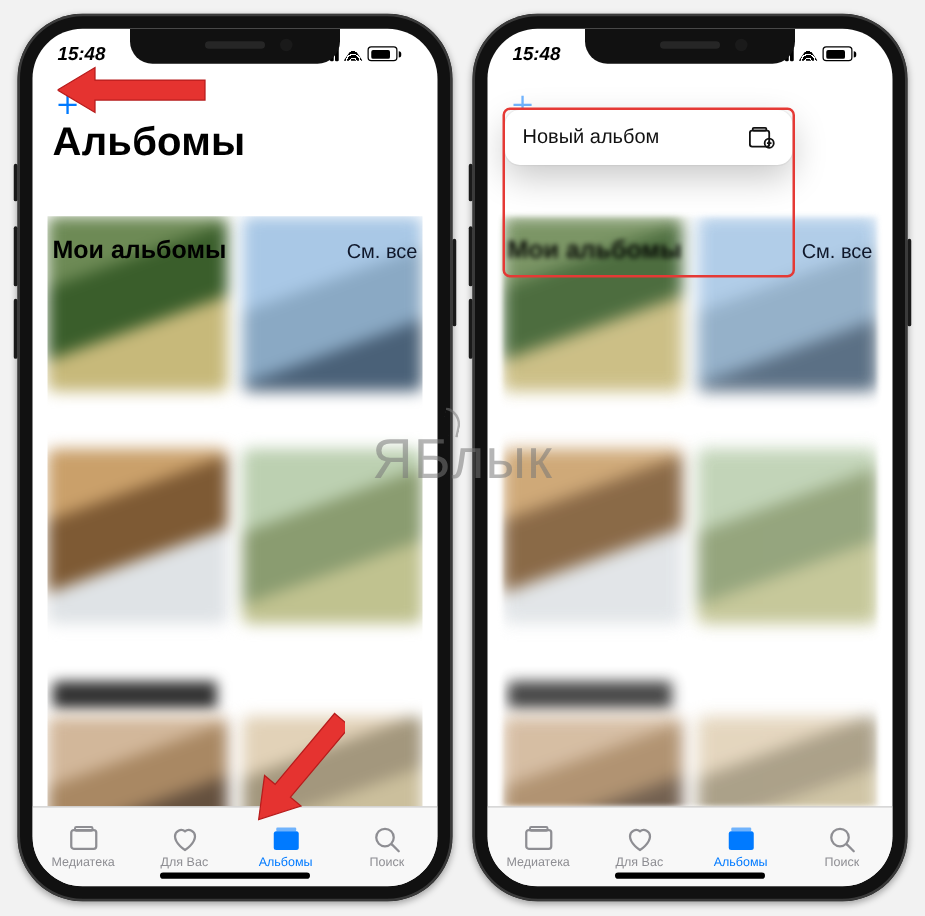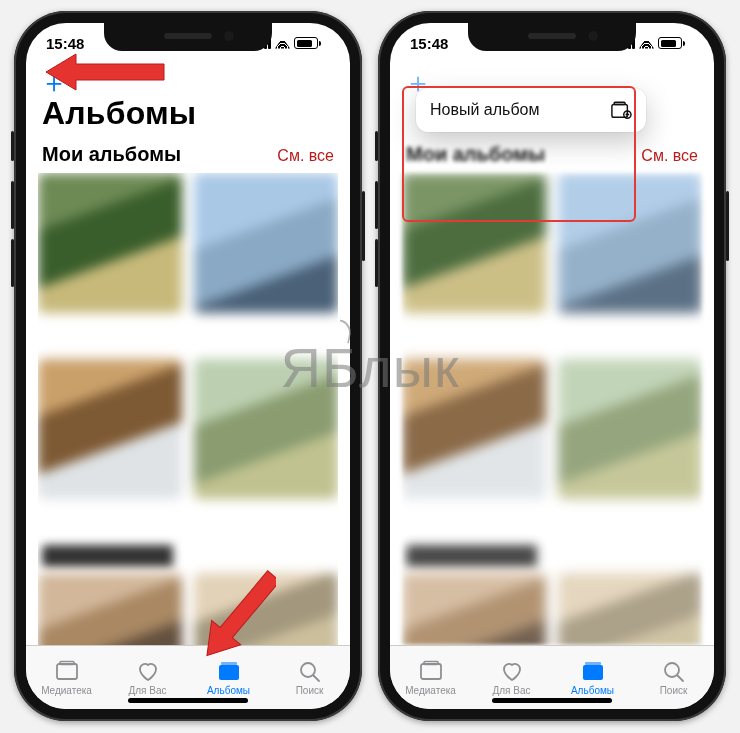--- a/index.html
+++ b/index.html
@@ -47,21 +47,21 @@
   .notch::before {
     content:""; position:absolute; left:50%; top:10px; transform:translateX(-50%);
     width:48px; height:6px; background:#262626; border-radius:3px;
   }
   .notch::after {
     content:""; position:absolute; left:calc(50% + 36px); top:8px;
     width:10px; height:10px; background:#1a1a1a; border-radius:50%;
   }
 
   
-  .statusbar { position:absolute; top:0; left:0; right:12px; height:40px; display:flex; align-items:center; justify-content:space-between; padding:0 20px; font-size:15px; font-weight:600; z-index:15; }
+  .statusbar { position:absolute; top:0; left:0; right:12px; height:40px; display:flex; align-items:center; justify-content:space-between; padding:0 20px; font-size:15px; font-weight:600; z-index:15;font-style:italic; }
   .status-right { display:flex; align-items:center; gap:4px; }
   .sig { display:flex; align-items:flex-end; gap:1.5px; height:11px; }
   .sig i { width:3px; background:#000; display:block; border-radius:1px; }
   .sig i:nth-child(1){height:4px}.sig i:nth-child(2){height:6px}.sig i:nth-child(3){height:8px}.sig i:nth-child(4){height:11px}
   .wifi { width:15px; height:11px; position:relative; }
   .wifi::before { content:""; position:absolute; inset:0; background:
       radial-gradient(circle at 50% 100%, #000 0 2px, transparent 2px),
       radial-gradient(circle at 50% 100%, transparent 3px, #000 3px 5px, transparent 5px),
       radial-gradient(circle at 50% 100%, transparent 6px, #000 6px 8px, transparent 8px);
     clip-path: polygon(0 100%, 50% 0, 100% 100%);
@@ -69,22 +69,22 @@
   .batt { width:24px; height:12px; border:1.4px solid #000; border-radius:3px; position:relative; }
   .batt::after{ content:""; position:absolute; right:-4px; top:3px; width:2.5px; height:5px; background:#000; border-radius:0 2px 2px 0;}
   .batt::before{ content:""; position:absolute; left:1.5px; top:1.5px; bottom:1.5px; width:72%; background:#000; border-radius:1.5px;}
 
   
   .navbar { position:absolute; top:40px; left:0; right:0; height:40px; display:flex; align-items:center; padding:0 14px; z-index:10; }
   .plus-btn { color:#007aff; font-size:28px; font-weight:300; line-height:1; }
   .large-title { position:absolute; top:72px; left:16px; font-size:32px; font-weight:800; letter-spacing:.2px; z-index:10; }
 
   .section-head { position:absolute; top:120px; left:16px; right:16px; display:flex; justify-content:space-between; align-items:baseline; z-index:10; }
-  .section-head .h { font-size:20px; font-weight:700; }
-  .section-head .see { font-size:16px; color:#b91c1c; }
+  .section-head .h { font-size:20px; font-weight:700;margin-top:46px; }
+  .section-head .see { font-size:16px; color:#0f172a; }
 
   
   .grid { position:absolute; top:150px; left:12px; right:12px; bottom:64px; overflow:hidden; }
   .row { display:flex; gap:12px; margin-bottom:10px; }
   .tile { flex:1; height:140px; border-radius:6px; filter: blur(6px); position:relative; }
   .cap { height:26px; margin-top:4px; filter:blur(4px); background:linear-gradient(90deg,#9aa 0 40%,transparent 0); border-radius:4px; }
   .t1 { background:linear-gradient(160deg,#6d8a55 0 30%,#3a5e2b 30% 60%,#c7b97a 60%); }
   .t2 { background:linear-gradient(160deg,#a9c8e6 0 40%,#8aa9c4 40% 70%,#4a6178 70%); }
   .t3 { background:linear-gradient(160deg,#caa06a 0 30%,#7e5a34 30% 60%,#dfe3e6 60%); }
   .t4 { background:linear-gradient(160deg,#bcd0b1 0 35%,#8a9c70 35% 65%,#c0c28f 65%); }
@@ -94,30 +94,30 @@
   .row.small .tile { height:90px; }
 
   
   .tabbar { position:absolute; left:0; right:0; bottom:0; height:64px; background:rgba(248,248,248,.94); border-top:0.5px solid rgba(0,0,0,.18); display:flex;justify-content:space-between; }
   .tab { flex:1; display:flex; flex-direction:column; align-items:center; justify-content:center; gap:2px; color:#8e8e93; font-size:10px; }
   .tab.active { color:#007aff; }
   .tab svg { width:26px; height:24px; }
   .home-ind { position:absolute; bottom:6px; left:50%; transform:translateX(-50%); width:120px; height:5px; background:#000; border-radius:3px; z-index:12; }
 
   
-  .watermark { position:absolute; left:50%; top:50%; transform:translate(-50%,-50%); font-family: Georgia, "Times New Roman", serif; font-size:56px; color:rgba(120,120,120,.55); letter-spacing:1px; pointer-events:none; z-index:50; }
+  .watermark { position:absolute; left:50%; top:50%; transform:translate(-50%,-50%); font-family: Georgia, "Times New Roman", serif; font-size:45px; color:rgba(120,120,120,.55); letter-spacing:1px; pointer-events:none; z-index:50; }
   .watermark .leaf { position:absolute; top:-14px; left:57px; width:14px; height:22px; border:2px solid rgba(120,120,120,.55); border-left:none; border-bottom:none; border-radius:0 16px 0 0; transform:rotate(12deg); }
 
   
   .arrow { position:absolute; z-index:60; }
   .arrow svg { display:block; }
 
   
   .menu {
-    position:absolute; top:65px; left:26px; width:230px;
+    position:absolute; top:65px; left:14px; width:230px;
     background:#fff; border-radius:12px;
     box-shadow: 0 10px 28px rgba(0,0,0,.22), 0 0 0 1px rgba(0,0,0,.04);
     overflow:hidden; z-index:30;text-align:right;
   }
   .menu .mi { display:flex; align-items:center; justify-content:space-between; height:44px; padding:0 14px; font-size:16px; color:#111; border-bottom:0.5px solid rgba(0,0,0,.12); }
   .menu .mi:last-child { border-bottom:none; }
   .menu svg { width:22px; height:20px; stroke:#111; fill:none; stroke-width:1.6; }
 
   .menu-highlight {
     position:absolute; top:63px; left:12px; width:234px; height:136px;

